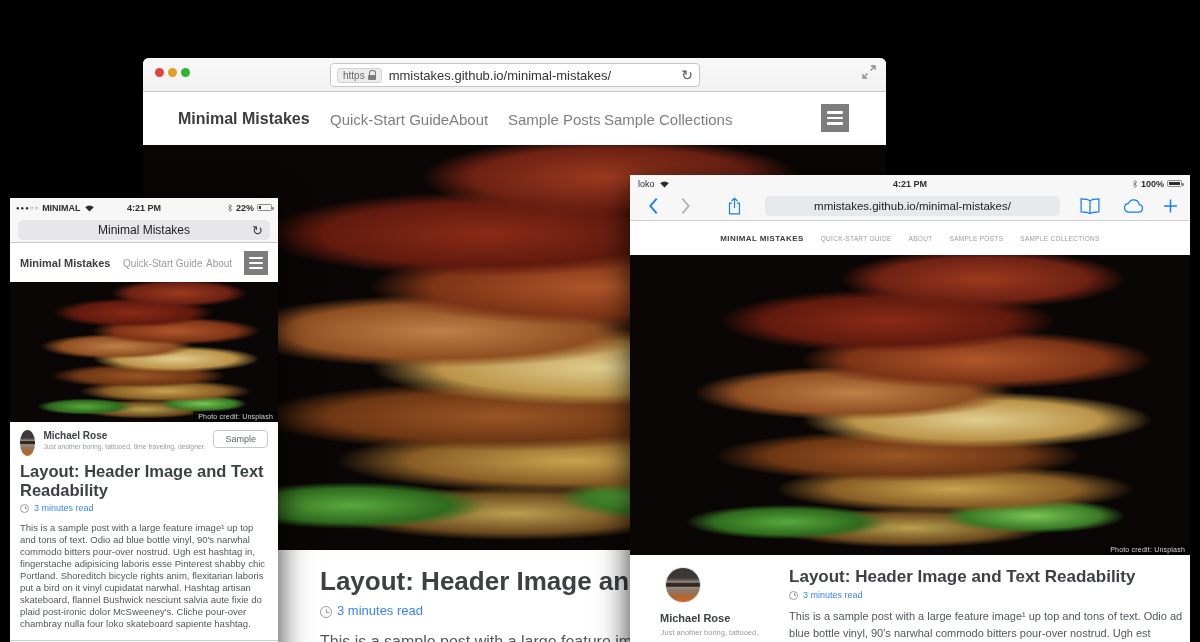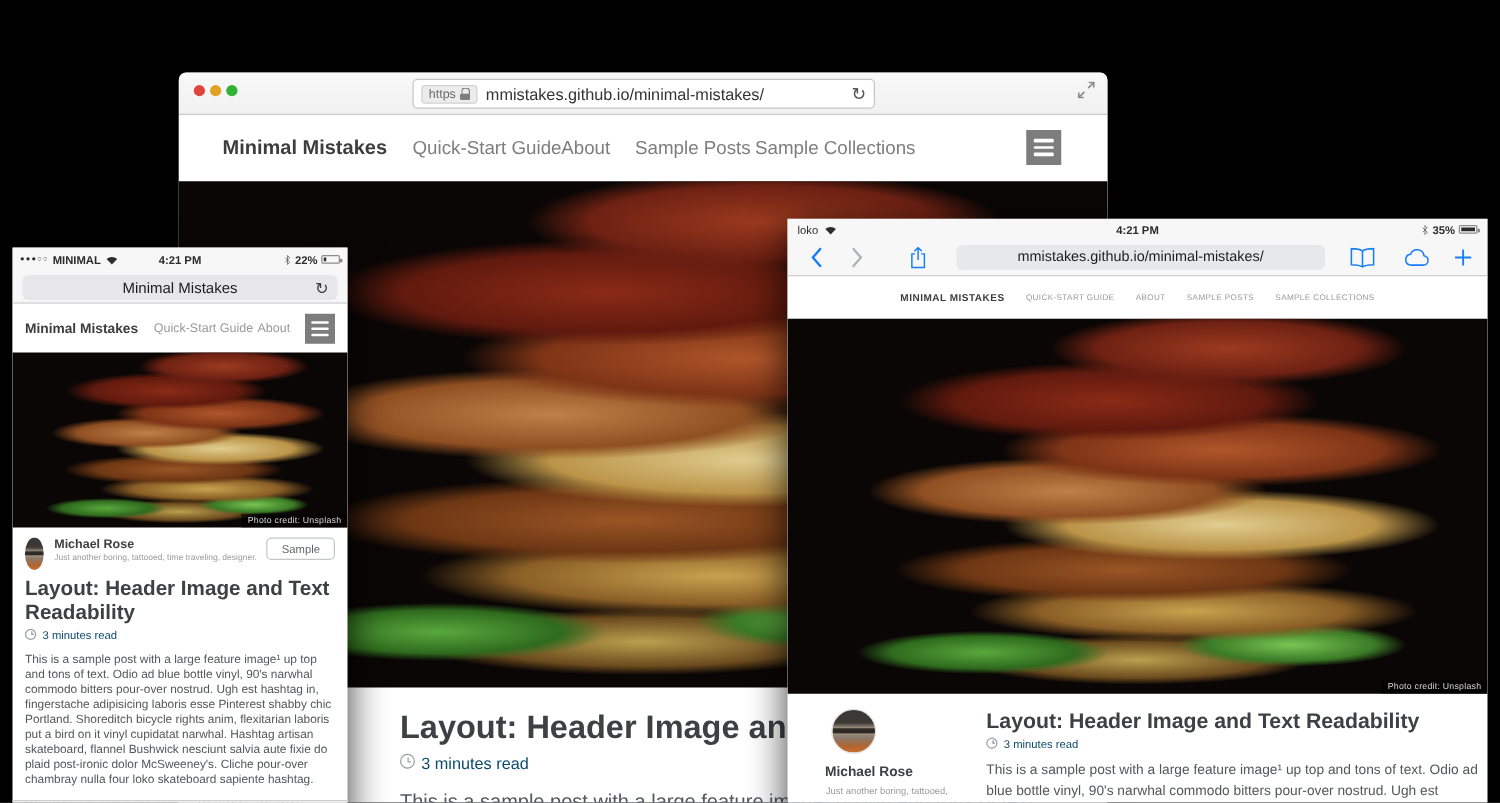--- a/index.html
+++ b/index.html
@@ -46,21 +46,21 @@
   .d-brand { position:absolute; left:35px; top:50%; transform:translateY(-50%); font-size:16px; font-weight:bold; color:#3d3d3d; }
   .d-link { position:absolute; top:50%; transform:translateY(-50%); font-size:15px; color:#7e7e7e; }
   .d-l0{left:187px;} .d-l1{left:306px;} .d-l2{left:365px;} .d-l3{left:461px;}
   .burger { background:#7d7d7d; display:flex; flex-direction:column; justify-content:center; align-items:center; gap:3px; }
   .burger i { display:block; background:#fff; border-radius:1px; }
   .d-burger { position:absolute; right:37px; top:12px; width:28px; height:28px; }
   .d-burger i { width:16px; height:2.5px; }
   .d-hero { height:405px; }
   .d-article { padding:16px 0 0 177px; }
   .d-title { font-size:26px; font-weight:bold; color:#3d4144; white-space:nowrap; }
-  .meta-row { display:flex; align-items:flex-start; gap:5px; color:#0c4a6e; margin-top:6px; }
+  .meta-row { display:flex; align-items:flex-end; gap:5px; color:#3b82f6; margin-top:6px; }
   .d-meta { font-size:13px; }
   .clock { border:1px solid #9a9ea2; border-radius:50%; position:relative; }
   .clock::before { content:""; position:absolute; left:50%; top:18%; width:1px; height:34%; background:#9a9ea2; }
   .clock::after { content:""; position:absolute; left:50%; top:46%; width:30%; height:1px; background:#9a9ea2; }
   .clock.c12 { width:12px; height:12px; } .clock.c9 { width:9px; height:9px; }
   .d-body { margin-top:12px; width:520px; font-size:16px; line-height:24px; color:#52575c; }
 
   
   .iphone { position:absolute; left:10px; top:153px; width:268px; height:472px; background:#fff; z-index:3; overflow:hidden; box-shadow:0 8px 30px rgba(0,0,0,.8); }
   .ip-status { height:19px; background:#f7f7f7; display:flex; align-items:center; padding:0 6px; font-size:9px; font-weight:bold; color:#2d2d2d; position:relative; }
@@ -174,21 +174,21 @@
             <path d="M6 8.5L1.2 3.6a7 7 0 0 1 9.6 0z" fill="#2d2d2d"></path>
           </svg>
       </span>
       <span class="time">4:21 PM</span>
       <span class="ip-right">
         <span>
           <svg width="6" height="10" viewBox="0 0 10 14">
               <path d="M2 4l6 6-3 3V1l3 3-6 6" fill="none" stroke="#6d6d6d" stroke-width="1.2"></path>
             </svg>
         </span>
-        <span style="font-weight:bold">35%</span>
+        <span style="font-weight:bold">100%</span>
         <span class="batt">
             <i class="fill100"></i>
           </span>
       </span>
     </div>
     <div class="pad-toolbar">
       <span class="pt blue" style="left:18px">
         <svg width="11" height="17" viewBox="0 0 10 16">
             <path d="M8 1L2 8l6 7" fill="none" stroke="currentColor" stroke-width="1.8"></path>
           </svg>

